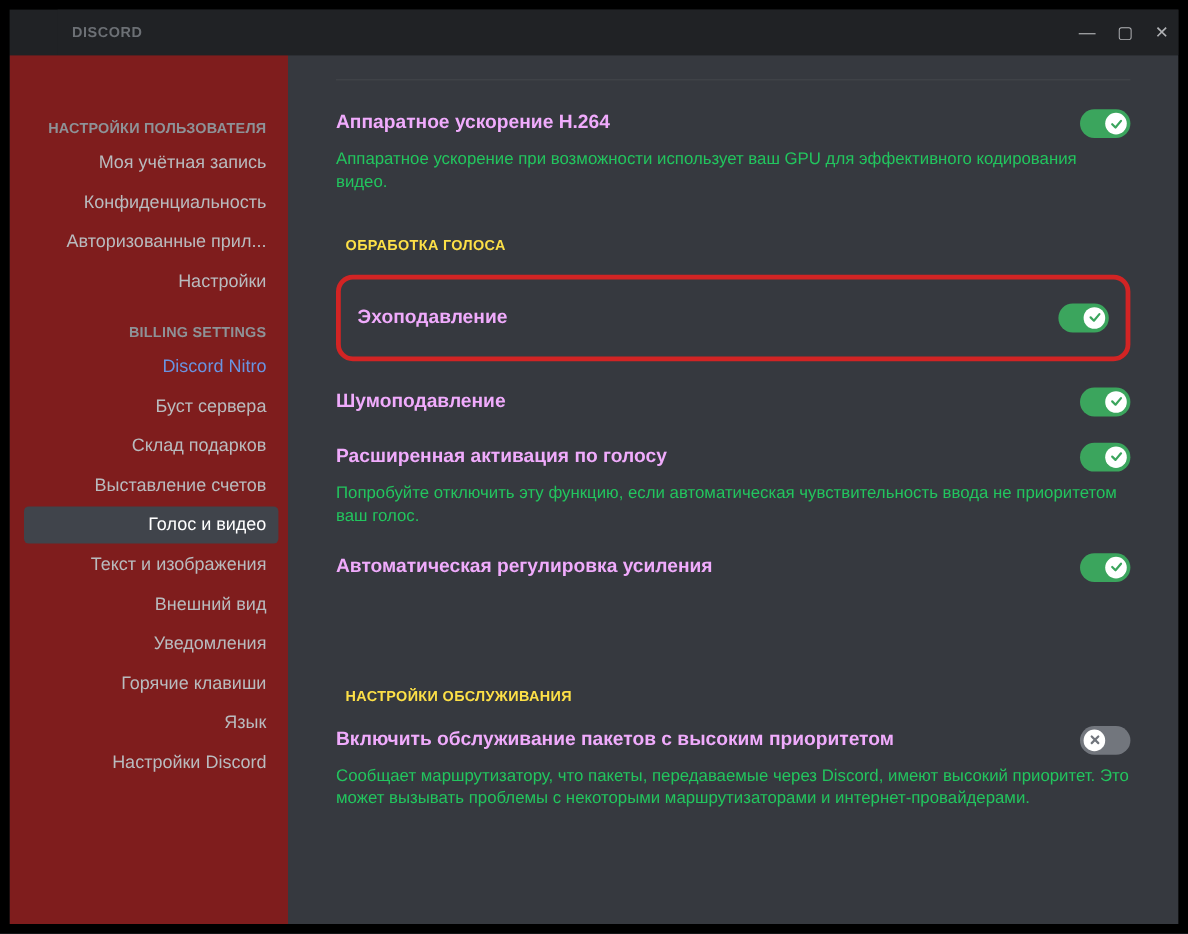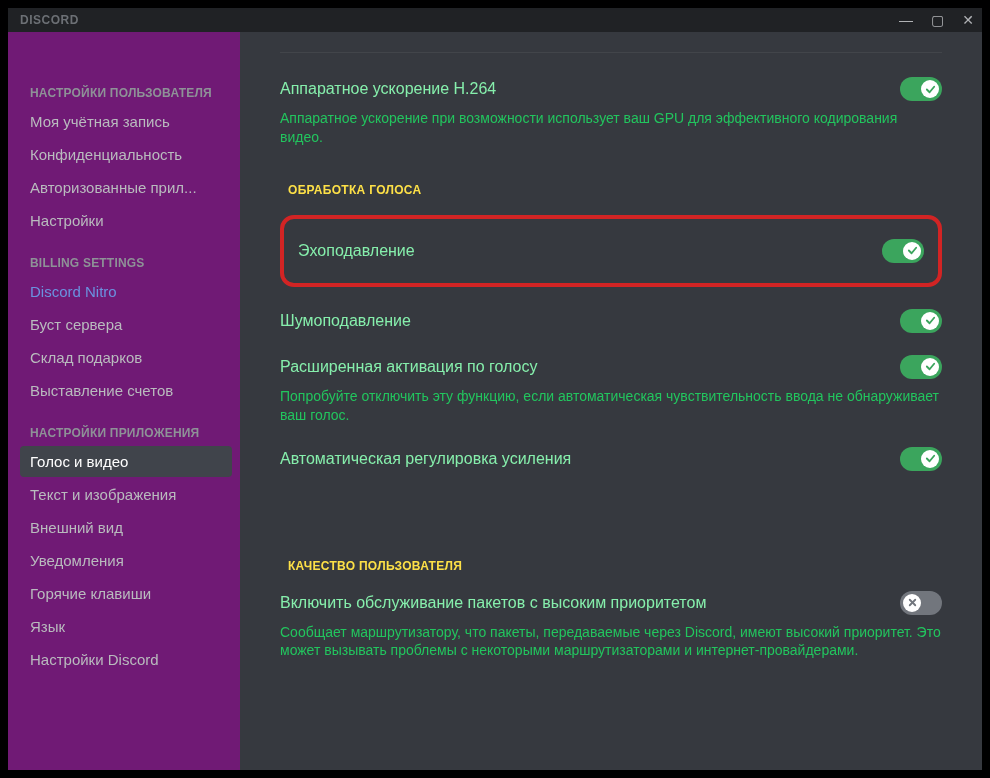--- a/index.html
+++ b/index.html
@@ -11,26 +11,27 @@
     overflow: hidden;
   }
   .window {
     position: absolute;
     top: 8px; left: 8px; right: 8px; bottom: 8px;
     background: #202225;
     display: flex;
     flex-direction: column;
   }
   .titlebar {
-    height: 24px;
+    height: 38px;
     background: #202225;
     display: flex;
     align-items: center;
     justify-content: space-between;
     padding: 0 8px 0 12px;
+    margin-left: 40px;
   }
   .titlebar-title {
     color: #6c7075;
     font-size: 12px;
     font-weight: 700;
     letter-spacing: 0.5px;
   }
   .titlebar-controls {
     display: flex;
     gap: 18px;
@@ -38,23 +39,24 @@
     color: #b0b2b5;
   }
   .titlebar-controls span { font-size: 14px; line-height: 1; cursor: pointer; }
   .content {
     flex: 1;
     display: flex;
     overflow: hidden;
   }
   .sidebar {
     width: 232px;
-    background: #701a75;
+    background: #7f1d1d;
     padding: 48px 8px 20px 12px;
     overflow-y: auto;
+    text-align: right;
   }
   .sidebar-section-header {
     color: #8e9297;
     font-size: 12px;
     font-weight: 700;
     padding: 6px 10px;
     margin-top: 14px;
     letter-spacing: 0.2px;
   }
   .sidebar-section-header:first-child { margin-top: 0; }
@@ -90,23 +92,23 @@
   }
   .setting {
     margin-bottom: 22px;
   }
   .setting-row {
     display: flex;
     align-items: center;
     justify-content: space-between;
   }
   .setting-title {
-    color: #86efac;
+    color: #f0abfc;
     font-size: 16px;
-    font-weight: 400;
+    font-weight: 700;
   }
   .setting-desc {
     color: #22c55e;
     font-size: 14px;
     margin-top: 8px;
     line-height: 1.35;
   }
   .section-header {
     color: #fde047;
     font-size: 12px;
@@ -172,21 +174,20 @@
       <div class="sidebar-item">Конфиденциальность</div>
       <div class="sidebar-item">Авторизованные прил...</div>
       <div class="sidebar-item">Настройки</div>
 
       <div class="sidebar-section-header">BILLING SETTINGS</div>
       <div class="sidebar-item nitro">Discord Nitro</div>
       <div class="sidebar-item">Буст сервера</div>
       <div class="sidebar-item">Склад подарков</div>
       <div class="sidebar-item">Выставление счетов</div>
 
-      <div class="sidebar-section-header">НАСТРОЙКИ ПРИЛОЖЕНИЯ</div>
       <div class="sidebar-item active">Голос и видео</div>
       <div class="sidebar-item">Текст и изображения</div>
       <div class="sidebar-item">Внешний вид</div>
       <div class="sidebar-item">Уведомления</div>
       <div class="sidebar-item">Горячие клавиши</div>
       <div class="sidebar-item">Язык</div>
       <div class="sidebar-item">Настройки Discord</div>
 
     </div>
 
@@ -242,39 +243,39 @@
         <div class="setting-row">
           <div class="setting-title">Расширенная активация по голосу</div>
           <div class="toggle on">
             <div class="knob">
               <svg viewBox="0 0 12 12">
                   <path d="M2 6 L5 9 L10 3" fill="none" stroke-width="2" stroke-linecap="round" stroke-linejoin="round"></path>
                 </svg>
             </div>
           </div>
         </div>
-        <div class="setting-desc">Попробуйте отключить эту функцию, если автоматическая чувствительность ввода не обнаруживает ваш голос.</div>
+        <div class="setting-desc">Попробуйте отключить эту функцию, если автоматическая чувствительность ввода не приоритетом ваш голос.</div>
       </div>
 
       <div class="setting">
         <div class="setting-row">
           <div class="setting-title">Автоматическая регулировка усиления</div>
           <div class="toggle on">
             <div class="knob">
               <svg viewBox="0 0 12 12">
                   <path d="M2 6 L5 9 L10 3" fill="none" stroke-width="2" stroke-linecap="round" stroke-linejoin="round"></path>
                 </svg>
             </div>
           </div>
         </div>
       </div>
 
       <div class="spacer-lg"></div>
 
-      <div class="section-header">КАЧЕСТВО ПОЛЬЗОВАТЕЛЯ</div>
+      <div class="section-header">НАСТРОЙКИ ОБСЛУЖИВАНИЯ</div>
 
       <div class="setting">
         <div class="setting-row">
           <div class="setting-title">Включить обслуживание пакетов с высоким приоритетом</div>
           <div class="toggle off">
             <div class="knob">
               <svg viewBox="0 0 12 12">
                   <line x1="3" y1="3" x2="9" y2="9" stroke-width="2" stroke-linecap="round"></line>
                   <line x1="9" y1="3" x2="3" y2="9" stroke-width="2" stroke-linecap="round"></line>
                 </svg>

